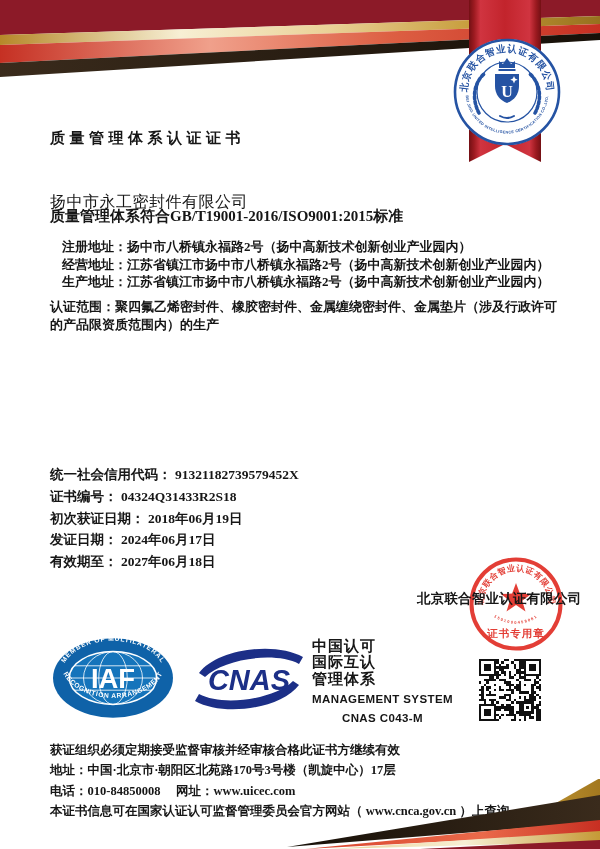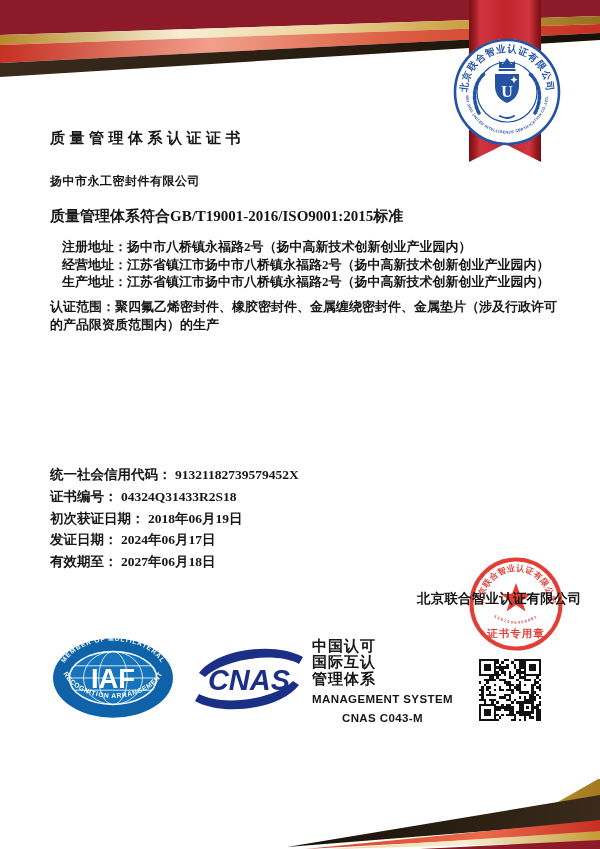--- a/index.html
+++ b/index.html
@@ -1,20 +1,20 @@
 <!DOCTYPE html>
 <html><head>
 <meta charset="utf-8">
 <style>
   html,body{margin:0;padding:0;background:#ffffff;}
   .cert{position:relative;width:600px;height:849px;background:#fff;overflow:hidden;
         font-family:"Liberation Serif","DejaVu Serif",serif;color:#161616;}
   .abs{position:absolute;}
   .cert-title{left:50px;top:129px;font-size:15px;font-weight:700;letter-spacing:4.5px;}
-  .company{left:50px;top:173px;font-size:12px;font-weight:700;letter-spacing:0.5px;}
+  .company{left:50px;top:192px;font-size:16px;font-weight:400;letter-spacing:0.5px;}
   .standard{left:50px;top:207px;font-size:15px;font-weight:700;}
   .addr-block{left:50px;top:238px;font-size:13px;font-weight:700;line-height:17.5px;width:520px;margin-left:12px;}
   .scope{left:50px;top:298px;font-size:13px;font-weight:700;line-height:17.5px;width:515px;}
   .details{left:50px;top:456px;font-size:13.5px;font-weight:700;line-height:21.8px;margin-top:8px;}
   .issuer{left:417px;top:590px;font-size:13.5px;font-weight:700;z-index:5;letter-spacing:0.2px;}
   .accred{left:312px;top:640px;line-height:16.4px;}
   .accred .cn{font-size:15px;font-weight:700;font-family:Liberation Mono, monospace;letter-spacing:1px;}
   .accred .en{font-size:11.5px;font-weight:700;font-family:"Liberation Sans",sans-serif;letter-spacing:0.4px;margin-top:2px;text-align:center;}
   .footer{left:50px;top:740px;font-size:12.5px;font-weight:700;line-height:20.3px;}
   svg{display:block;}
@@ -499,20 +499,26 @@
       <rect x="6" y="24" width="1" height="1" fill="#111111"></rect>
       <rect x="7" y="24" width="1" height="1" fill="#111111"></rect>
       <rect x="13" y="24" width="1" height="1" fill="#111111"></rect>
       <rect x="14" y="24" width="1" height="1" fill="#111111"></rect>
       <rect x="16" y="24" width="1" height="1" fill="#111111"></rect>
       <rect x="18" y="24" width="1" height="1" fill="#111111"></rect>
       <rect x="23" y="24" width="1" height="1" fill="#111111"></rect>
       <rect x="24" y="24" width="1" height="1" fill="#111111"></rect>
     </svg>
 
+  <div class="abs footer">
+    <div>获证组织必须定期接受监督审核并经审核合格此证书方继续有效</div>
+    <div>地址：中国·北京市·朝阳区北苑路170号3号楼（凯旋中心）17层</div>
+    <div>电话：010-84850008　 网址：www.uicec.com</div>
+    <div>本证书信息可在国家认证认可监督管理委员会官方网站（ www.cnca.gov.cn ）上查询</div>
+  </div>
 
   <svg class="abs btm-svg" width="600" height="70" viewBox="0 0 600 70">
     <defs>
       <linearGradient id="gGoldB" x1="0" y1="0" x2="1" y2="0">
         <stop offset="0" stop-color="#caa13c"></stop>
           <stop offset="1" stop-color="#a3781f"></stop>
       </linearGradient>
       <linearGradient id="gCreamB" x1="0" y1="0" x2="1" y2="0">
         <stop offset="0" stop-color="#e9d197"></stop>
           <stop offset="0.5" stop-color="#f7efd4"></stop>

